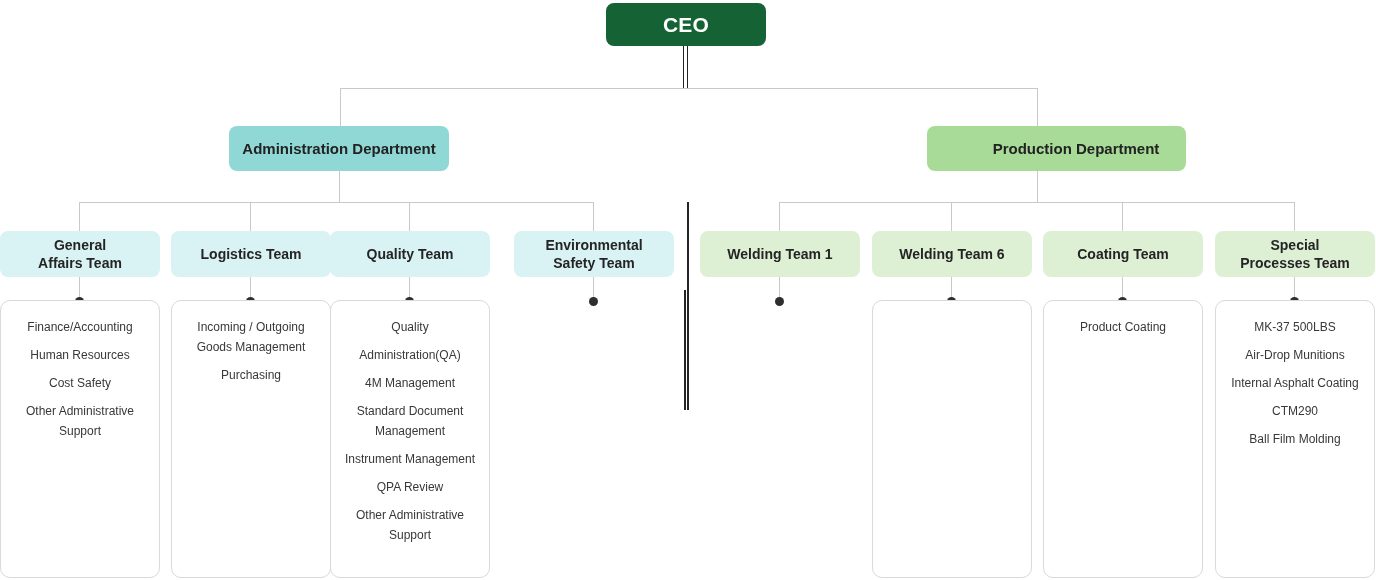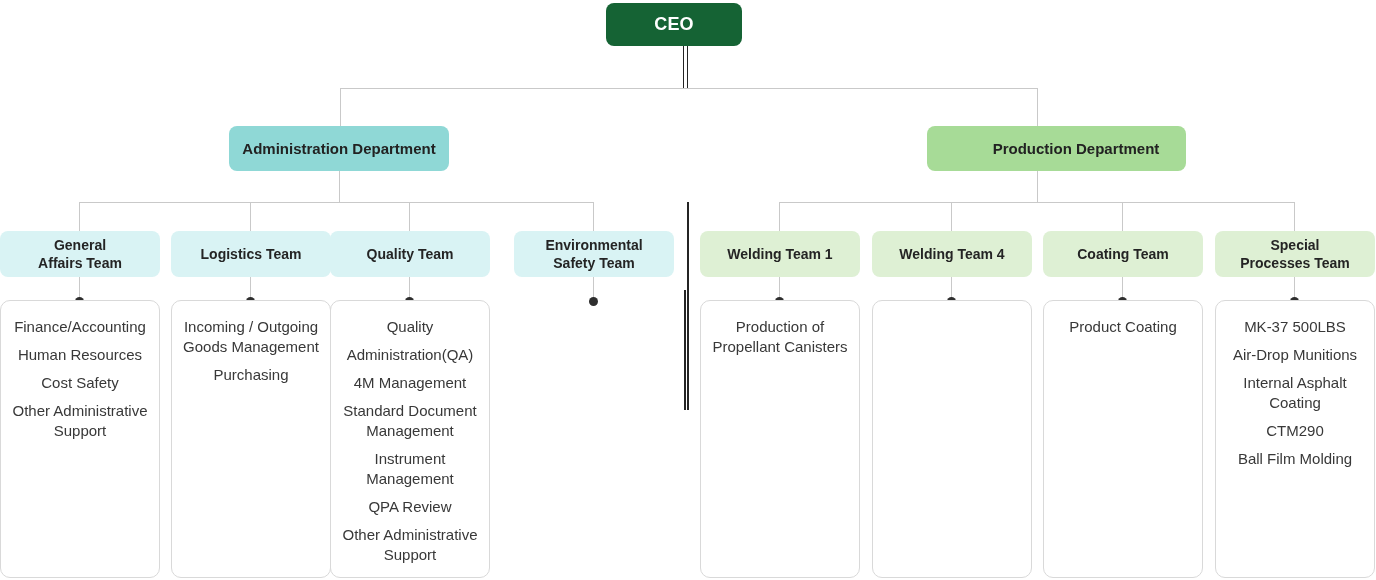--- a/index.html
+++ b/index.html
@@ -6,36 +6,36 @@
   #stage{position:relative;width:1376px;height:580px;background:#ffffff;overflow:hidden;
          font-family:"Liberation Sans",sans-serif;}
   
   .line-h{position:absolute;height:1px;background:#c9c9c9;}
   .line-v{position:absolute;width:1px;background:#c9c9c9;}
   .dbl{position:absolute;width:5px;box-sizing:border-box;border-left:1.5px solid #242424;border-right:1.5px solid #242424;}
   .blk{position:absolute;width:1.5px;background:#242424;}
   
   .node{position:absolute;display:flex;align-items:center;justify-content:center;
         font-weight:bold;border-radius:8px;text-align:center;}
-  .ceo{left:606px;top:3px;width:136px;height:43px;background:#156334;color:#ffffff;font-size:18px;letter-spacing:.2px;text-align:right;}
+  .ceo{left:606px;top:3px;width:160px;height:43px;background:#156334;color:#ffffff;font-size:21px;letter-spacing:.2px;text-align:right;}
   .dept{top:126px;width:220px;height:45px;font-size:15px;color:#222222;text-align:right;}
   .dept.admin{left:229px;background:#8fd8d6;}
   .dept.prod{left:927px;background:#a7db97;padding-left:39px;}
   
   .team{position:absolute;top:0;width:160px;height:580px;}
   .th{position:absolute;top:231px;left:0;width:160px;height:46px;display:flex;align-items:center;justify-content:center;
       font-weight:bold;font-size:14px;line-height:1.3;color:#242424;border-radius:8px;white-space:pre-line;text-align:center;}
   .th.cyan{background:#d9f3f4;}
   .th.green{background:#def0d4;}
   .tdrop{left:79px;top:202px;height:29px;}
   .cdrop{left:79px;top:277px;height:23px;}
   .dot{position:absolute;left:75px;top:297px;width:9px;height:9px;border-radius:50%;background:#2e2e2e;}
   .card{position:absolute;top:300px;left:0;width:160px;height:278px;box-sizing:border-box;
         background:#ffffff;border:1px solid #d9d9d9;border-radius:10px;padding:16px 10px 0;
-        font-size:15px;line-height:20px;color:#383838;text-align:center;}
+        font-size:12px;line-height:20px;color:#383838;text-align:center;}
   .item{margin:0 0 8px;}
 </style>
 </head>
 <body>
 
 <div id="stage">
 
   <div class="node ceo">CEO</div>
   <div class="dbl" style="left:683px;top:46px;height:42px;"></div>
 
@@ -101,28 +101,25 @@
 Safety Team</div>
     <div class="line-v cdrop"></div>
     <div class="dot"></div>
   </div>
 
   <div class="team" style="left:700px">
     <div class="line-v tdrop"></div>
     <div class="th green">Welding Team 1</div>
     <div class="line-v cdrop"></div>
     <div class="dot"></div>
-    <div class="card">
-      <div class="item">Production of Propellant Canisters</div>
-    </div>
   </div>
 
   <div class="team" style="left:872px">
     <div class="line-v tdrop"></div>
-    <div class="th green">Welding Team 4</div>
+    <div class="th green">Welding Team 6</div>
     <div class="line-v cdrop"></div>
     <div class="dot"></div>
     <div class="card"></div>
   </div>
 
   <div class="team" style="left:1043px">
     <div class="line-v tdrop"></div>
     <div class="th green">Coating Team</div>
     <div class="line-v cdrop"></div>
     <div class="dot"></div>

